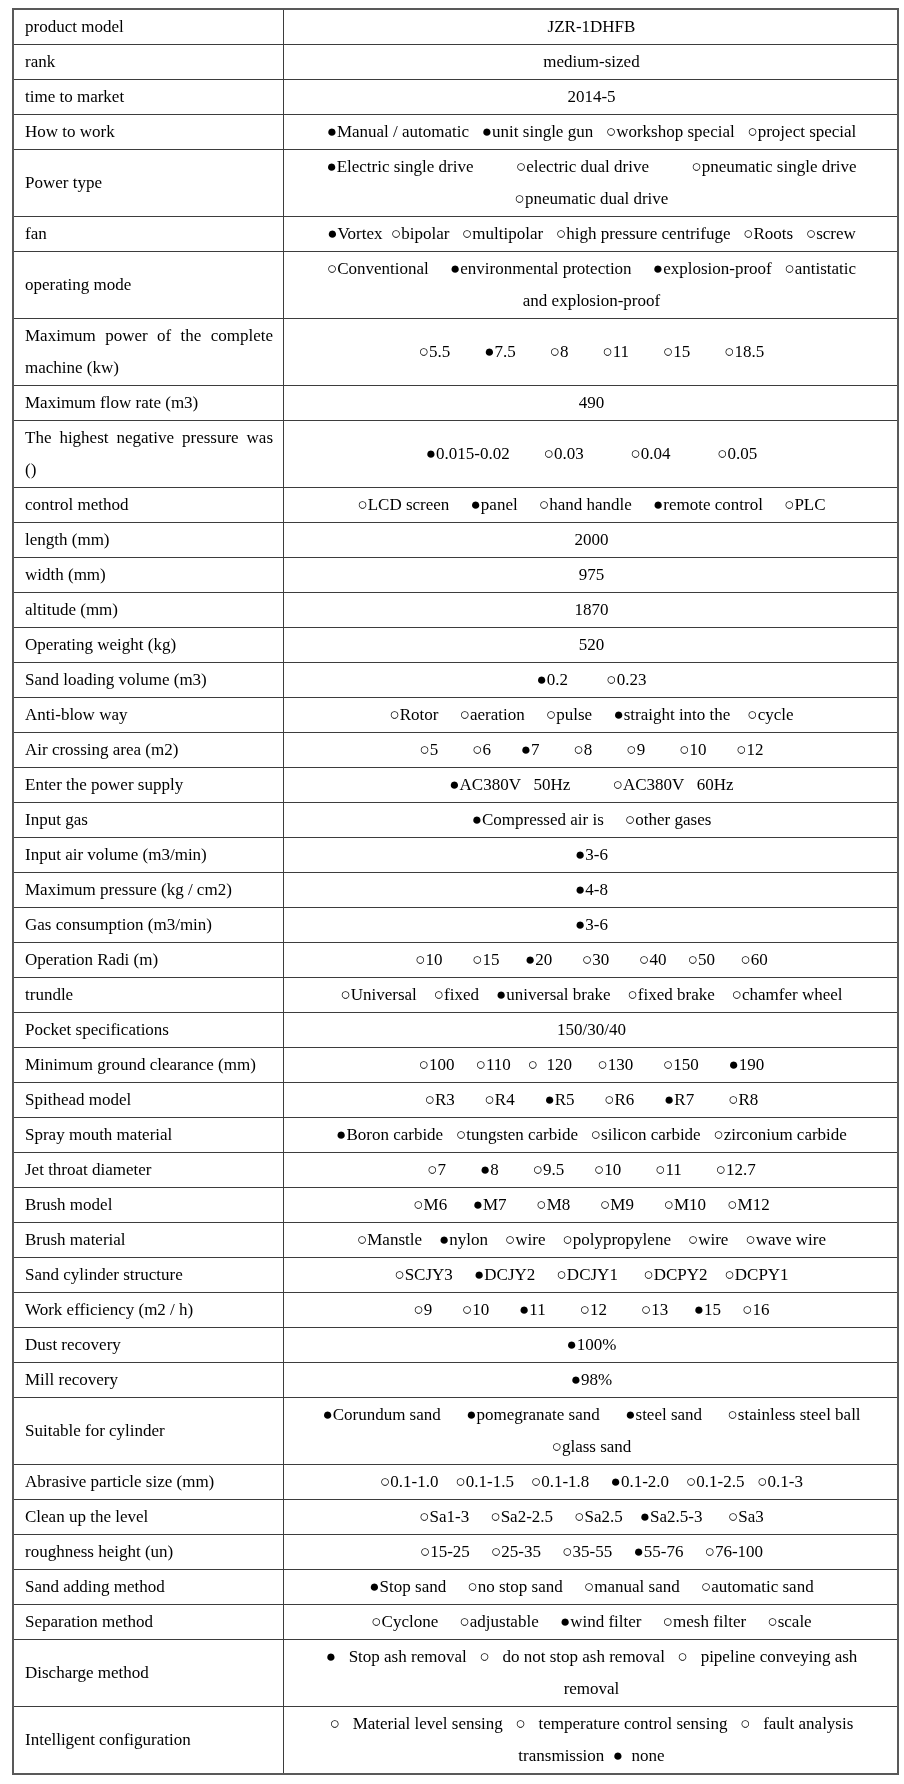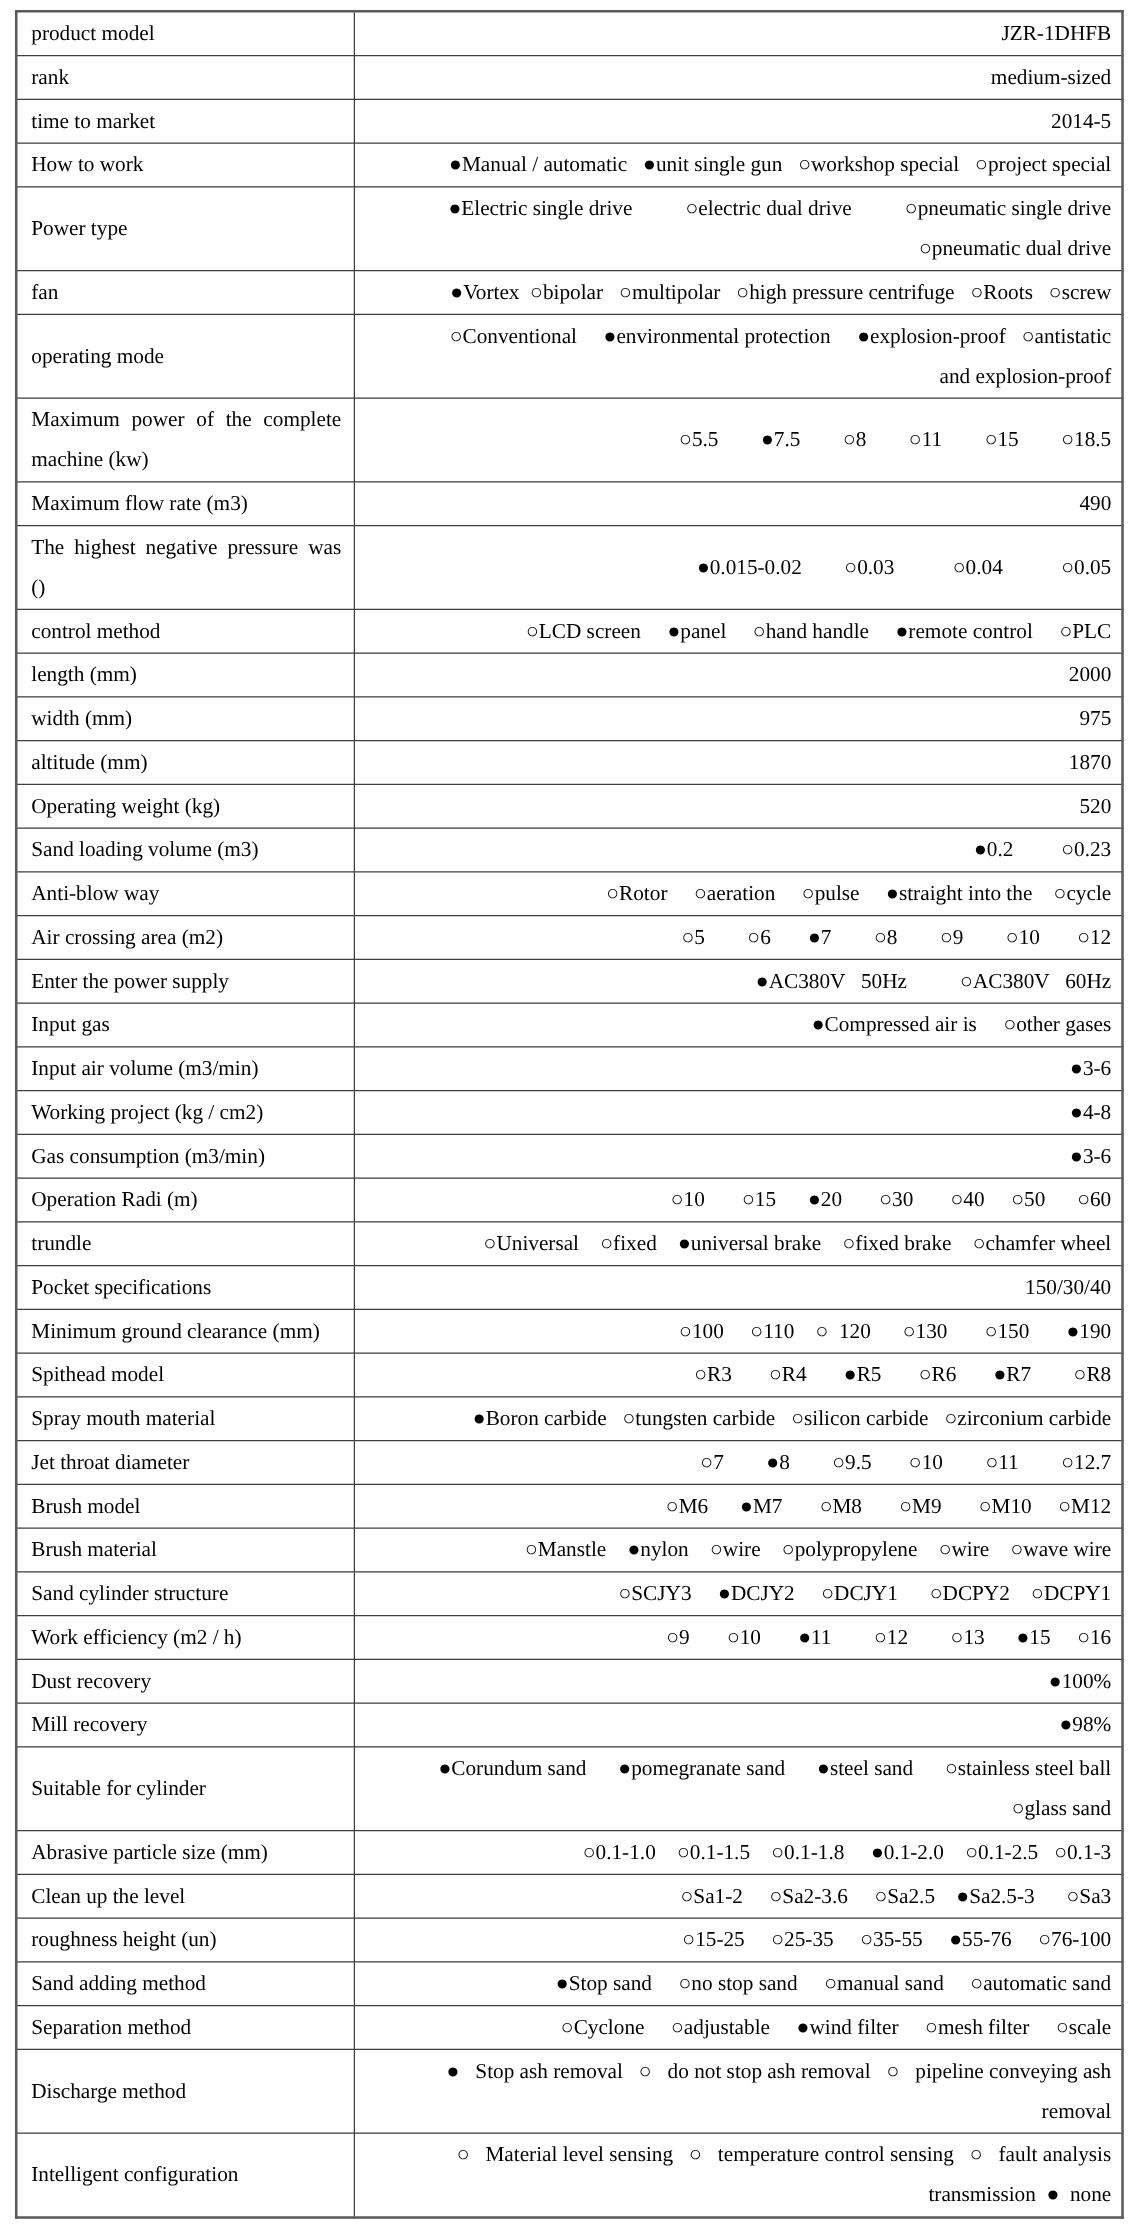--- a/index.html
+++ b/index.html
@@ -31,21 +31,21 @@
     overflow: hidden;
   }
   .spec-table td.label-cell {
     width: 248px;
     padding: 1px 10px 1px 11px;
     text-align: justify;
   }
   .spec-table td.value-cell {
     padding: 1px 8px 1px 10px;
     white-space: pre-wrap;
-    text-align: right;
+    text-align: center;
   }
 </style>
 </head>
 <body>
 
 <table class="spec-table">
   <tbody>
   <tr>
     <td class="label-cell">product model</td>
     <td class="value-cell">JZR-1DHFB</td>
@@ -147,21 +147,21 @@
     <td class="label-cell">Input gas</td>
     <td class="value-cell">●Compressed air is     ○other gases</td>
   </tr>
 
   <tr>
     <td class="label-cell">Input air volume (m3/min)</td>
     <td class="value-cell">●3-6</td>
   </tr>
 
   <tr>
-    <td class="label-cell">Working project (kg / cm2)</td>
+    <td class="label-cell">Maximum pressure (kg / cm2)</td>
     <td class="value-cell">●4-8</td>
   </tr>
 
   <tr>
     <td class="label-cell">Gas consumption (m3/min)</td>
     <td class="value-cell">●3-6</td>
   </tr>
 
   <tr>
     <td class="label-cell">Operation Radi (m)</td>
@@ -235,21 +235,21 @@
 ○glass sand</td>
   </tr>
 
   <tr>
     <td class="label-cell">Abrasive particle size (mm)</td>
     <td class="value-cell">○0.1-1.0    ○0.1-1.5    ○0.1-1.8     ●0.1-2.0    ○0.1-2.5   ○0.1-3</td>
   </tr>
 
   <tr>
     <td class="label-cell">Clean up the level</td>
-    <td class="value-cell">○Sa1-2     ○Sa2-3.6     ○Sa2.5    ●Sa2.5-3      ○Sa3</td>
+    <td class="value-cell">○Sa1-3     ○Sa2-2.5     ○Sa2.5    ●Sa2.5-3      ○Sa3</td>
   </tr>
 
   <tr>
     <td class="label-cell">roughness height (un)</td>
     <td class="value-cell">○15-25     ○25-35     ○35-55     ●55-76     ○76-100</td>
   </tr>
 
   <tr>
     <td class="label-cell">Sand adding method</td>
     <td class="value-cell">●Stop sand     ○no stop sand     ○manual sand     ○automatic sand</td>

